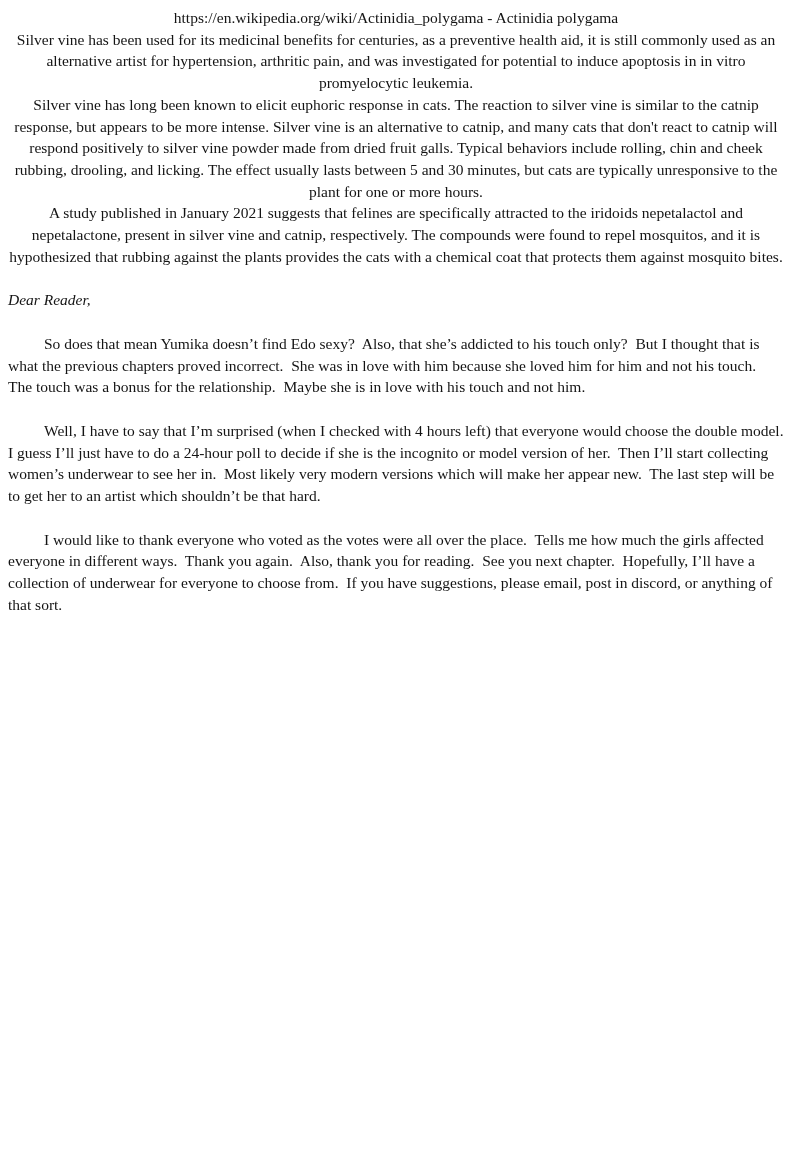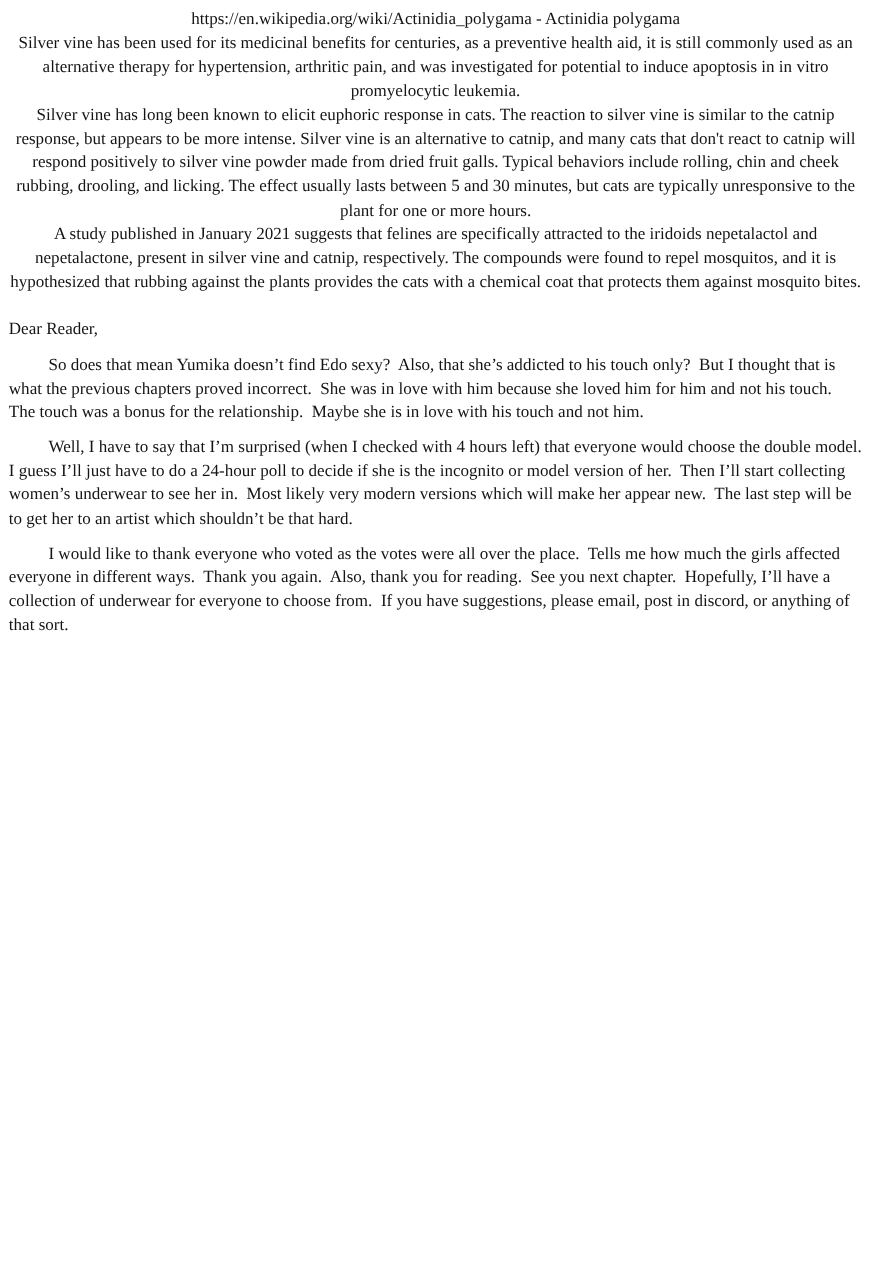--- a/index.html
+++ b/index.html
@@ -26,40 +26,41 @@
     white-space: pre-wrap;
   }
   .citation p {
     text-align: center;
   }
   .letter {
     text-align: left;
   }
   .letter .salutation {
     margin-top: 21.7px;
+    font-style: italic;
   }
   .letter .body-para {
-    margin-top: 10px;
+    margin-top: 22px;
     text-indent: 36px;
   }
   .letter .closing {
     margin-top: 21.7px;
   }
   .letter .signature {
     margin-top: 21.7px;
   }
 </style>
 </head>
 <body>
 
 <main class="page">
 
   <section class="citation">
     <p>https://en.wikipedia.org/wiki/Actinidia_polygama - Actinidia polygama</p>
-    <p>Silver vine has been used for its medicinal benefits for centuries, as a preventive health aid, it is still commonly used as an alternative therapy for hypertension, arthritic pain, and was investigated for potential to induce apoptosis in in vitro promyelocytic leukemia.</p>
+    <p>Silver vine has been used for its medicinal benefits for centuries, as a preventive health aid, it is still commonly used as an alternative artist for hypertension, arthritic pain, and was investigated for potential to induce apoptosis in in vitro promyelocytic leukemia.</p>
     <p>Silver vine has long been known to elicit euphoric response in cats. The reaction to silver vine is similar to the catnip response, but appears to be more intense. Silver vine is an alternative to catnip, and many cats that don't react to catnip will respond positively to silver vine powder made from dried fruit galls. Typical behaviors include rolling, chin and cheek rubbing, drooling, and licking. The effect usually lasts between 5 and 30 minutes, but cats are typically unresponsive to the plant for one or more hours.</p>
     <p>A study published in January 2021 suggests that felines are specifically attracted to the iridoids nepetalactol and nepetalactone, present in silver vine and catnip, respectively. The compounds were found to repel mosquitos, and it is hypothesized that rubbing against the plants provides the cats with a chemical coat that protects them against mosquito bites.</p>
   </section>
 
   <section class="letter">
     <p class="salutation">Dear Reader,</p>
 
     <p class="body-para">So does that mean Yumika doesn’t find Edo sexy?  Also, that she’s addicted to his touch only?  But I thought that is what the previous chapters proved incorrect.  She was in love with him because she loved him for him and not his touch.  The touch was a bonus for the relationship.  Maybe she is in love with his touch and not him.</p>
 
     <p class="body-para">Well, I have to say that I’m surprised (when I checked with 4 hours left) that everyone would choose the double model.  I guess I’ll just have to do a 24-hour poll to decide if she is the incognito or model version of her.  Then I’ll start collecting women’s underwear to see her in.  Most likely very modern versions which will make her appear new.  The last step will be to get her to an artist which shouldn’t be that hard.</p>

